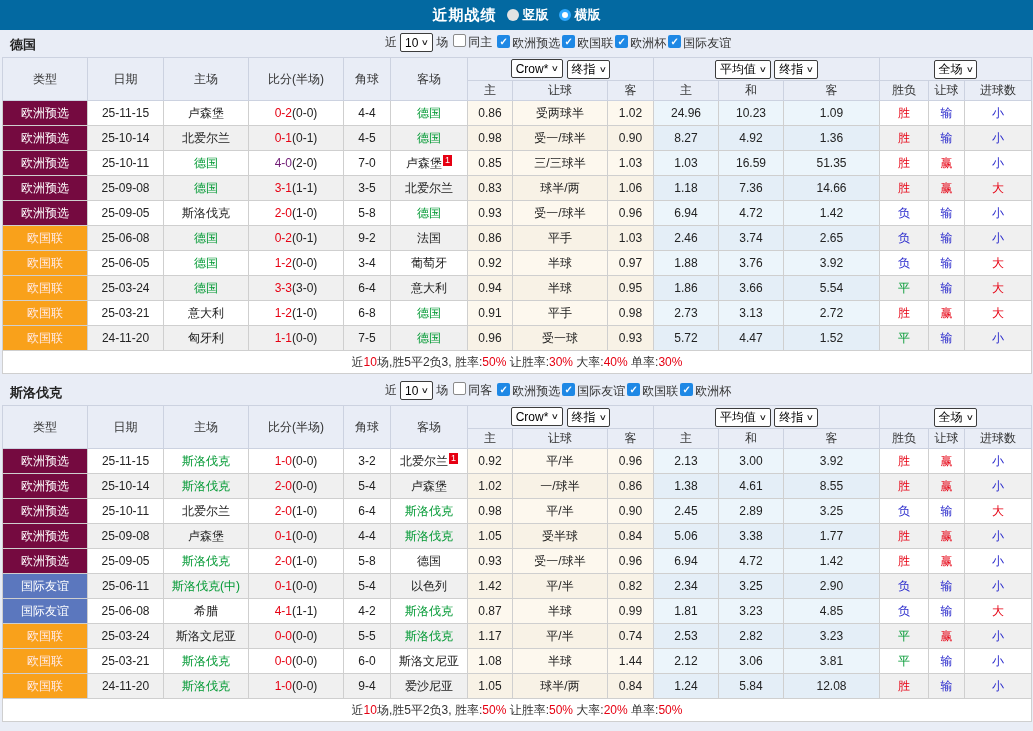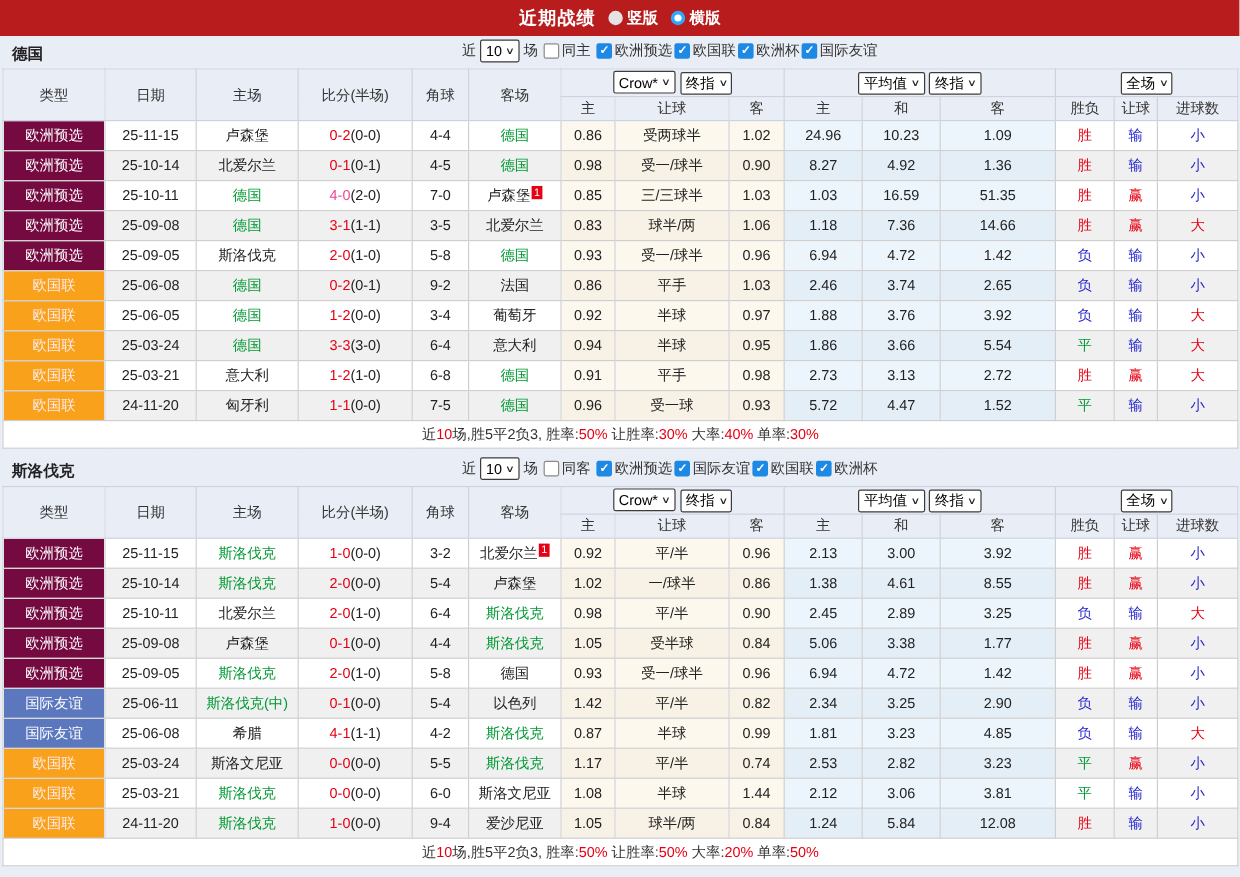--- a/index.html
+++ b/index.html
@@ -5,32 +5,32 @@
   * { box-sizing: border-box; }
   html,body { margin:0; padding:0; }
   body {
     width:1033px; height:731px; overflow:hidden;
     background:#e9edf6;
     font-family:"Liberation Sans", sans-serif;
     font-size:12px; color:#222;
   }
   
   .titlebar {
-    height:30px; background:#b91c1c; color:#fff;
+    height:30px; background:#0369a1; color:#fff;
     display:flex; align-items:center; justify-content:center; gap:10px;
   }
   .titlebar .title { font-weight:bold; font-size:15px; letter-spacing:1px; }
   .radio-opt { display:inline-flex; align-items:center; gap:4px; font-size:13px; font-weight:bold; cursor:pointer; }
   .radio { width:12px; height:12px; border-radius:50%; background:#e3e3e3; display:inline-block; }
   .radio.checked { width:12px; height:12px; border:3px solid #2ea8ff; background:#fff; }
   
   .section-head { position:relative; height:27px; }
   .team-name { position:absolute; left:10px; top:6px; font-weight:bold; font-size:13px; color:#222; }
   .filters { position:absolute; left:385px; top:3px; display:flex; align-items:center; gap:3px; color:#333; white-space:nowrap; }
-  .cb-opt { display:inline-flex; align-items:center; gap:2px; margin-left:2px; cursor:pointer; }
+  .cb-opt { display:inline-flex; align-items:flex-start; gap:2px; margin-left:2px; cursor:pointer; }
   .cb { width:13px; height:13px; display:inline-block; border-radius:2px; }
   .cb.checked { background:#1e88e5; color:#fff; font-size:10px; line-height:13px; text-align:center; font-weight:bold; }
   .cb.unchecked { background:#fff; border:1px solid #8a8a8a; }
   
   .fake-select {
     display:inline-flex; align-items:center; gap:4px;
     background:#fff; border:1px solid #3c3c3c; border-radius:2px;
     height:19px; padding:0 4px; color:#000; cursor:pointer; white-space:nowrap;
   }
   .fake-select .arr { font-size:8px; transform:scaleX(1.4); color:#222; }
@@ -196,21 +196,21 @@
             <td class="ac">4.92</td>
             <td class="ac">1.36</td>
             <td class="res" style="color: rgb(230, 0, 18);">胜</td>
             <td class="res" style="color: rgb(40, 40, 204);">输</td>
             <td class="res" style="color: rgb(40, 40, 204);">小</td>
           </tr>
           <tr class="odd">
             <td class="c-comp" style="background: rgb(117, 10, 64); color: rgb(255, 255, 255);">欧洲预选</td>
             <td>25-10-11</td>
             <td><span style="color: rgb(0, 153, 51);">德国</span></td>
-            <td><span style="color: #ec4899;">4-0</span><span>(2-0)</span></td>
+            <td><span style="color: #701a75;">4-0</span><span>(2-0)</span></td>
             <td>7-0</td>
             <td><span>卢森堡</span><span class="redcard">1</span></td>
             <td class="oc">0.85</td>
             <td class="oc">三/三球半</td>
             <td class="oc">1.03</td>
             <td class="ac">1.03</td>
             <td class="ac">16.59</td>
             <td class="ac">51.35</td>
             <td class="res" style="color: rgb(230, 0, 18);">胜</td>
             <td class="res" style="color: rgb(230, 0, 18);">赢</td>

